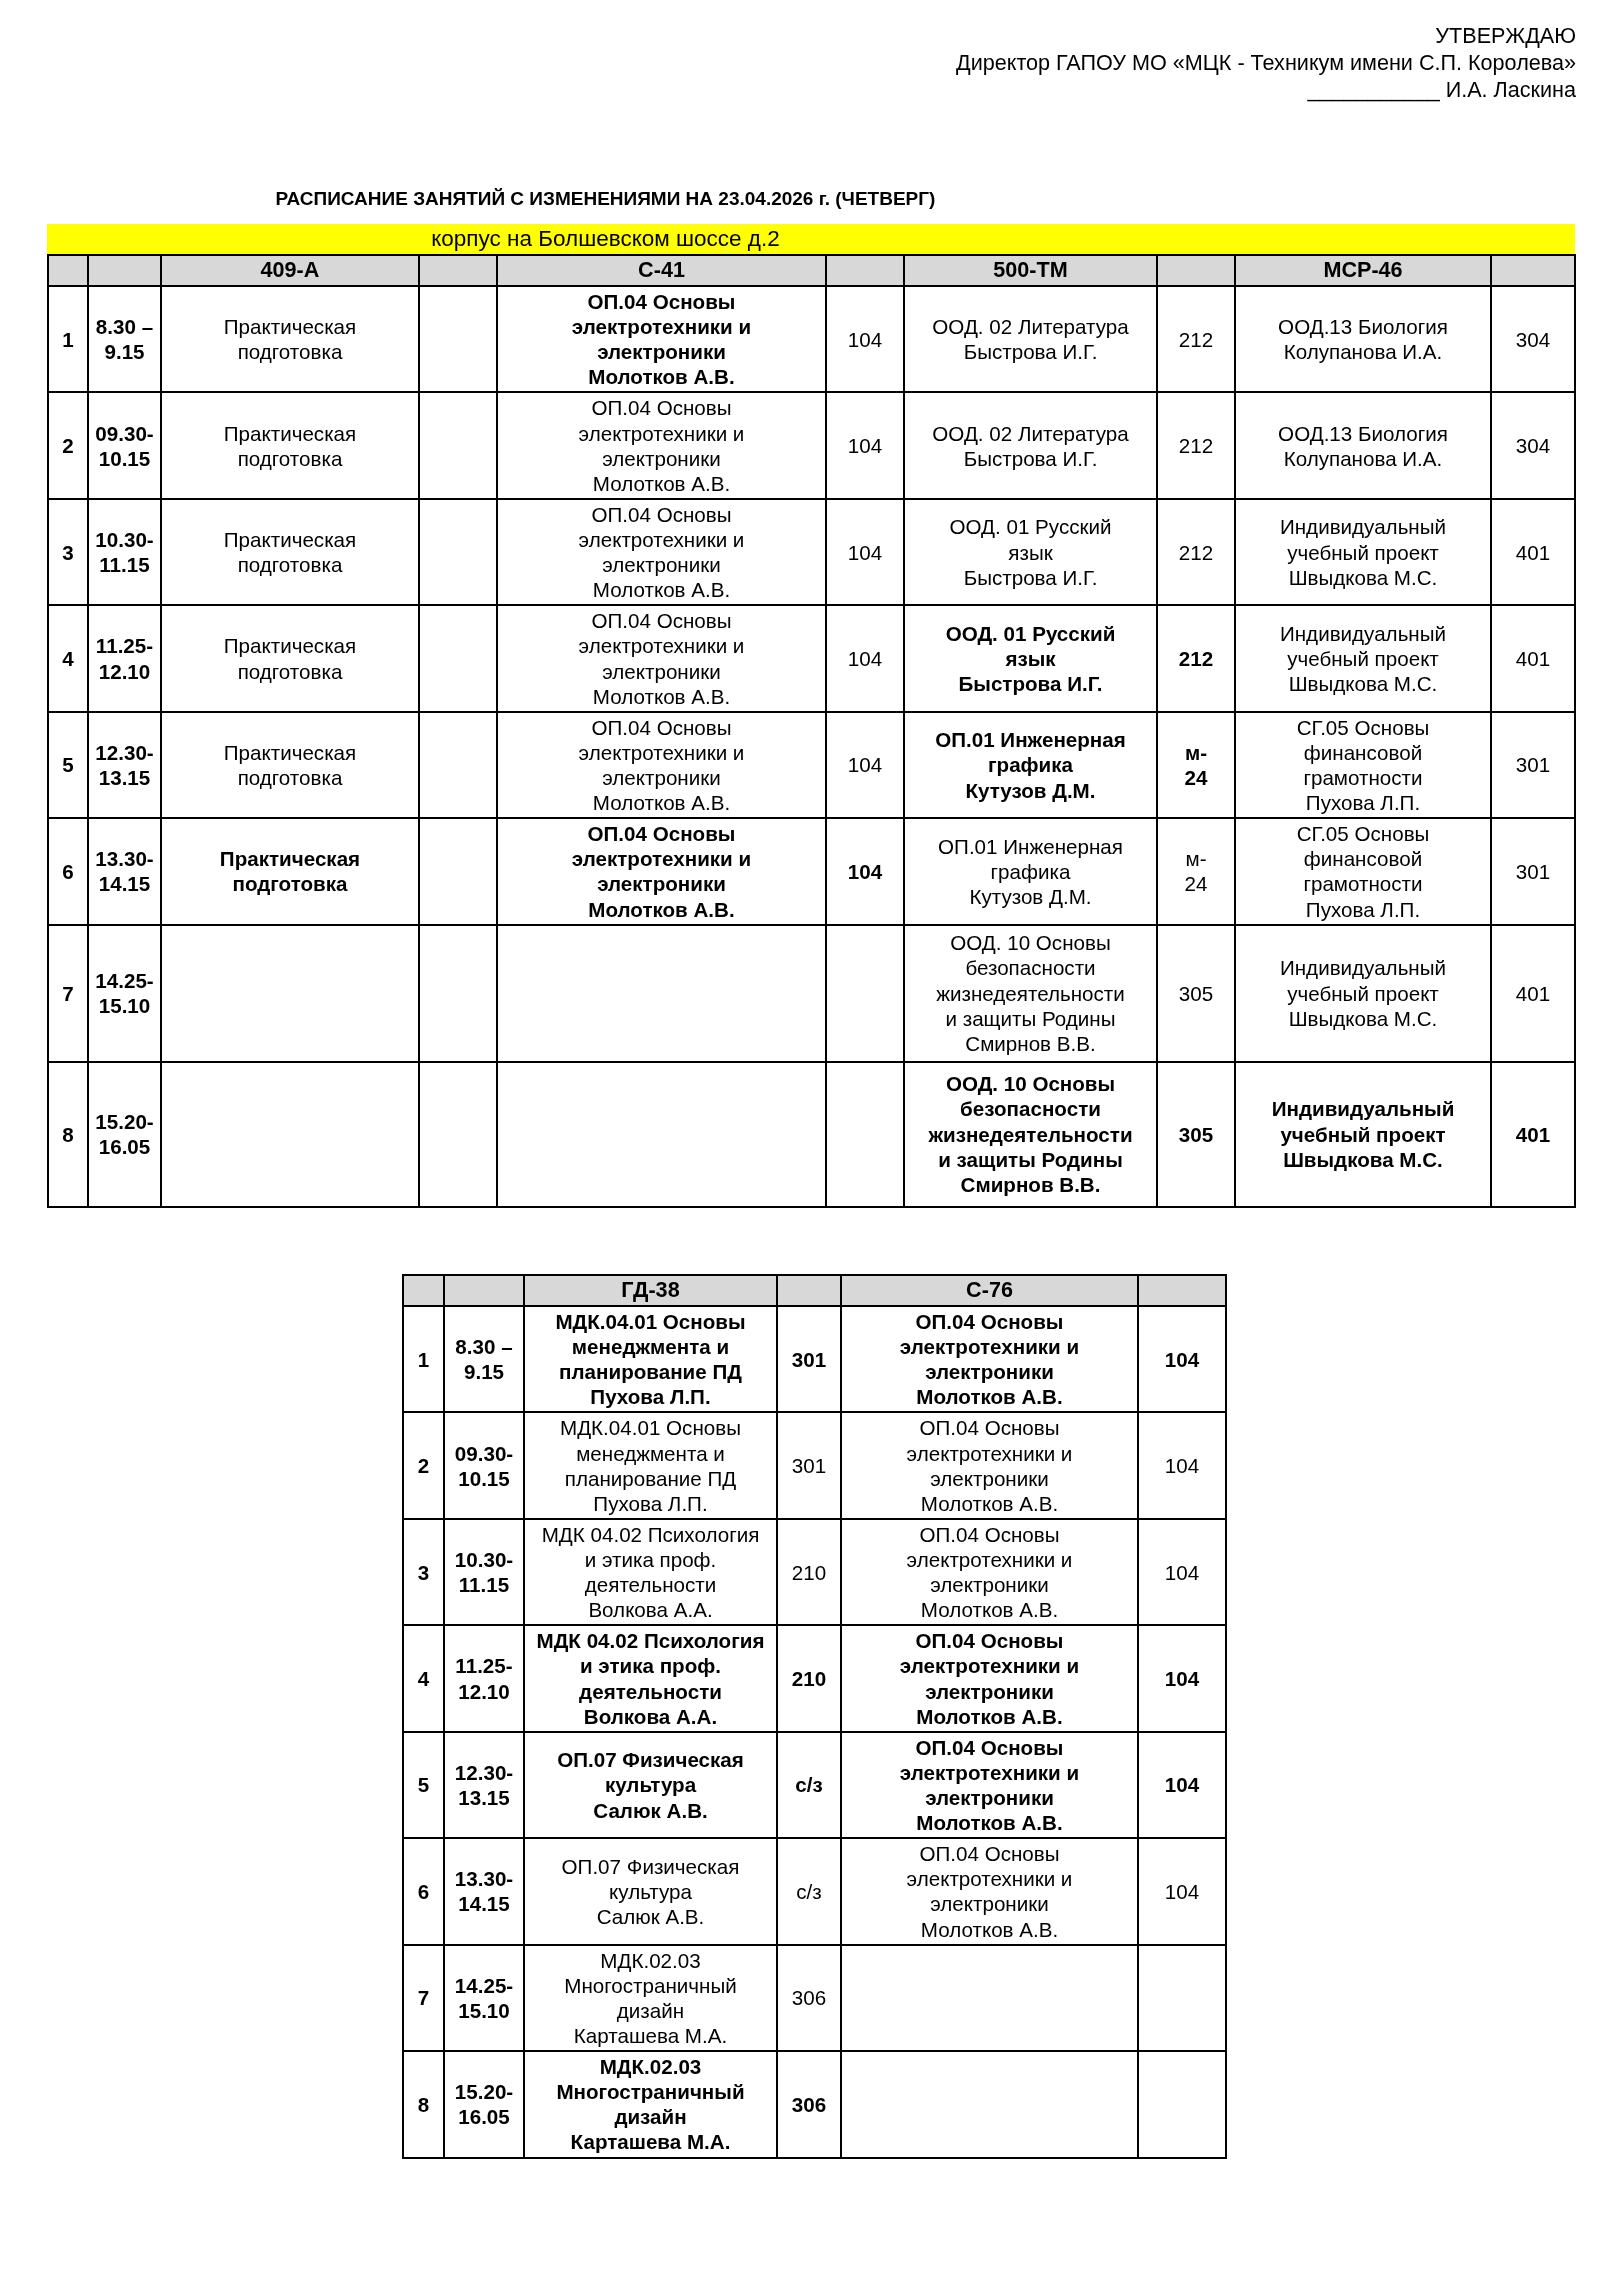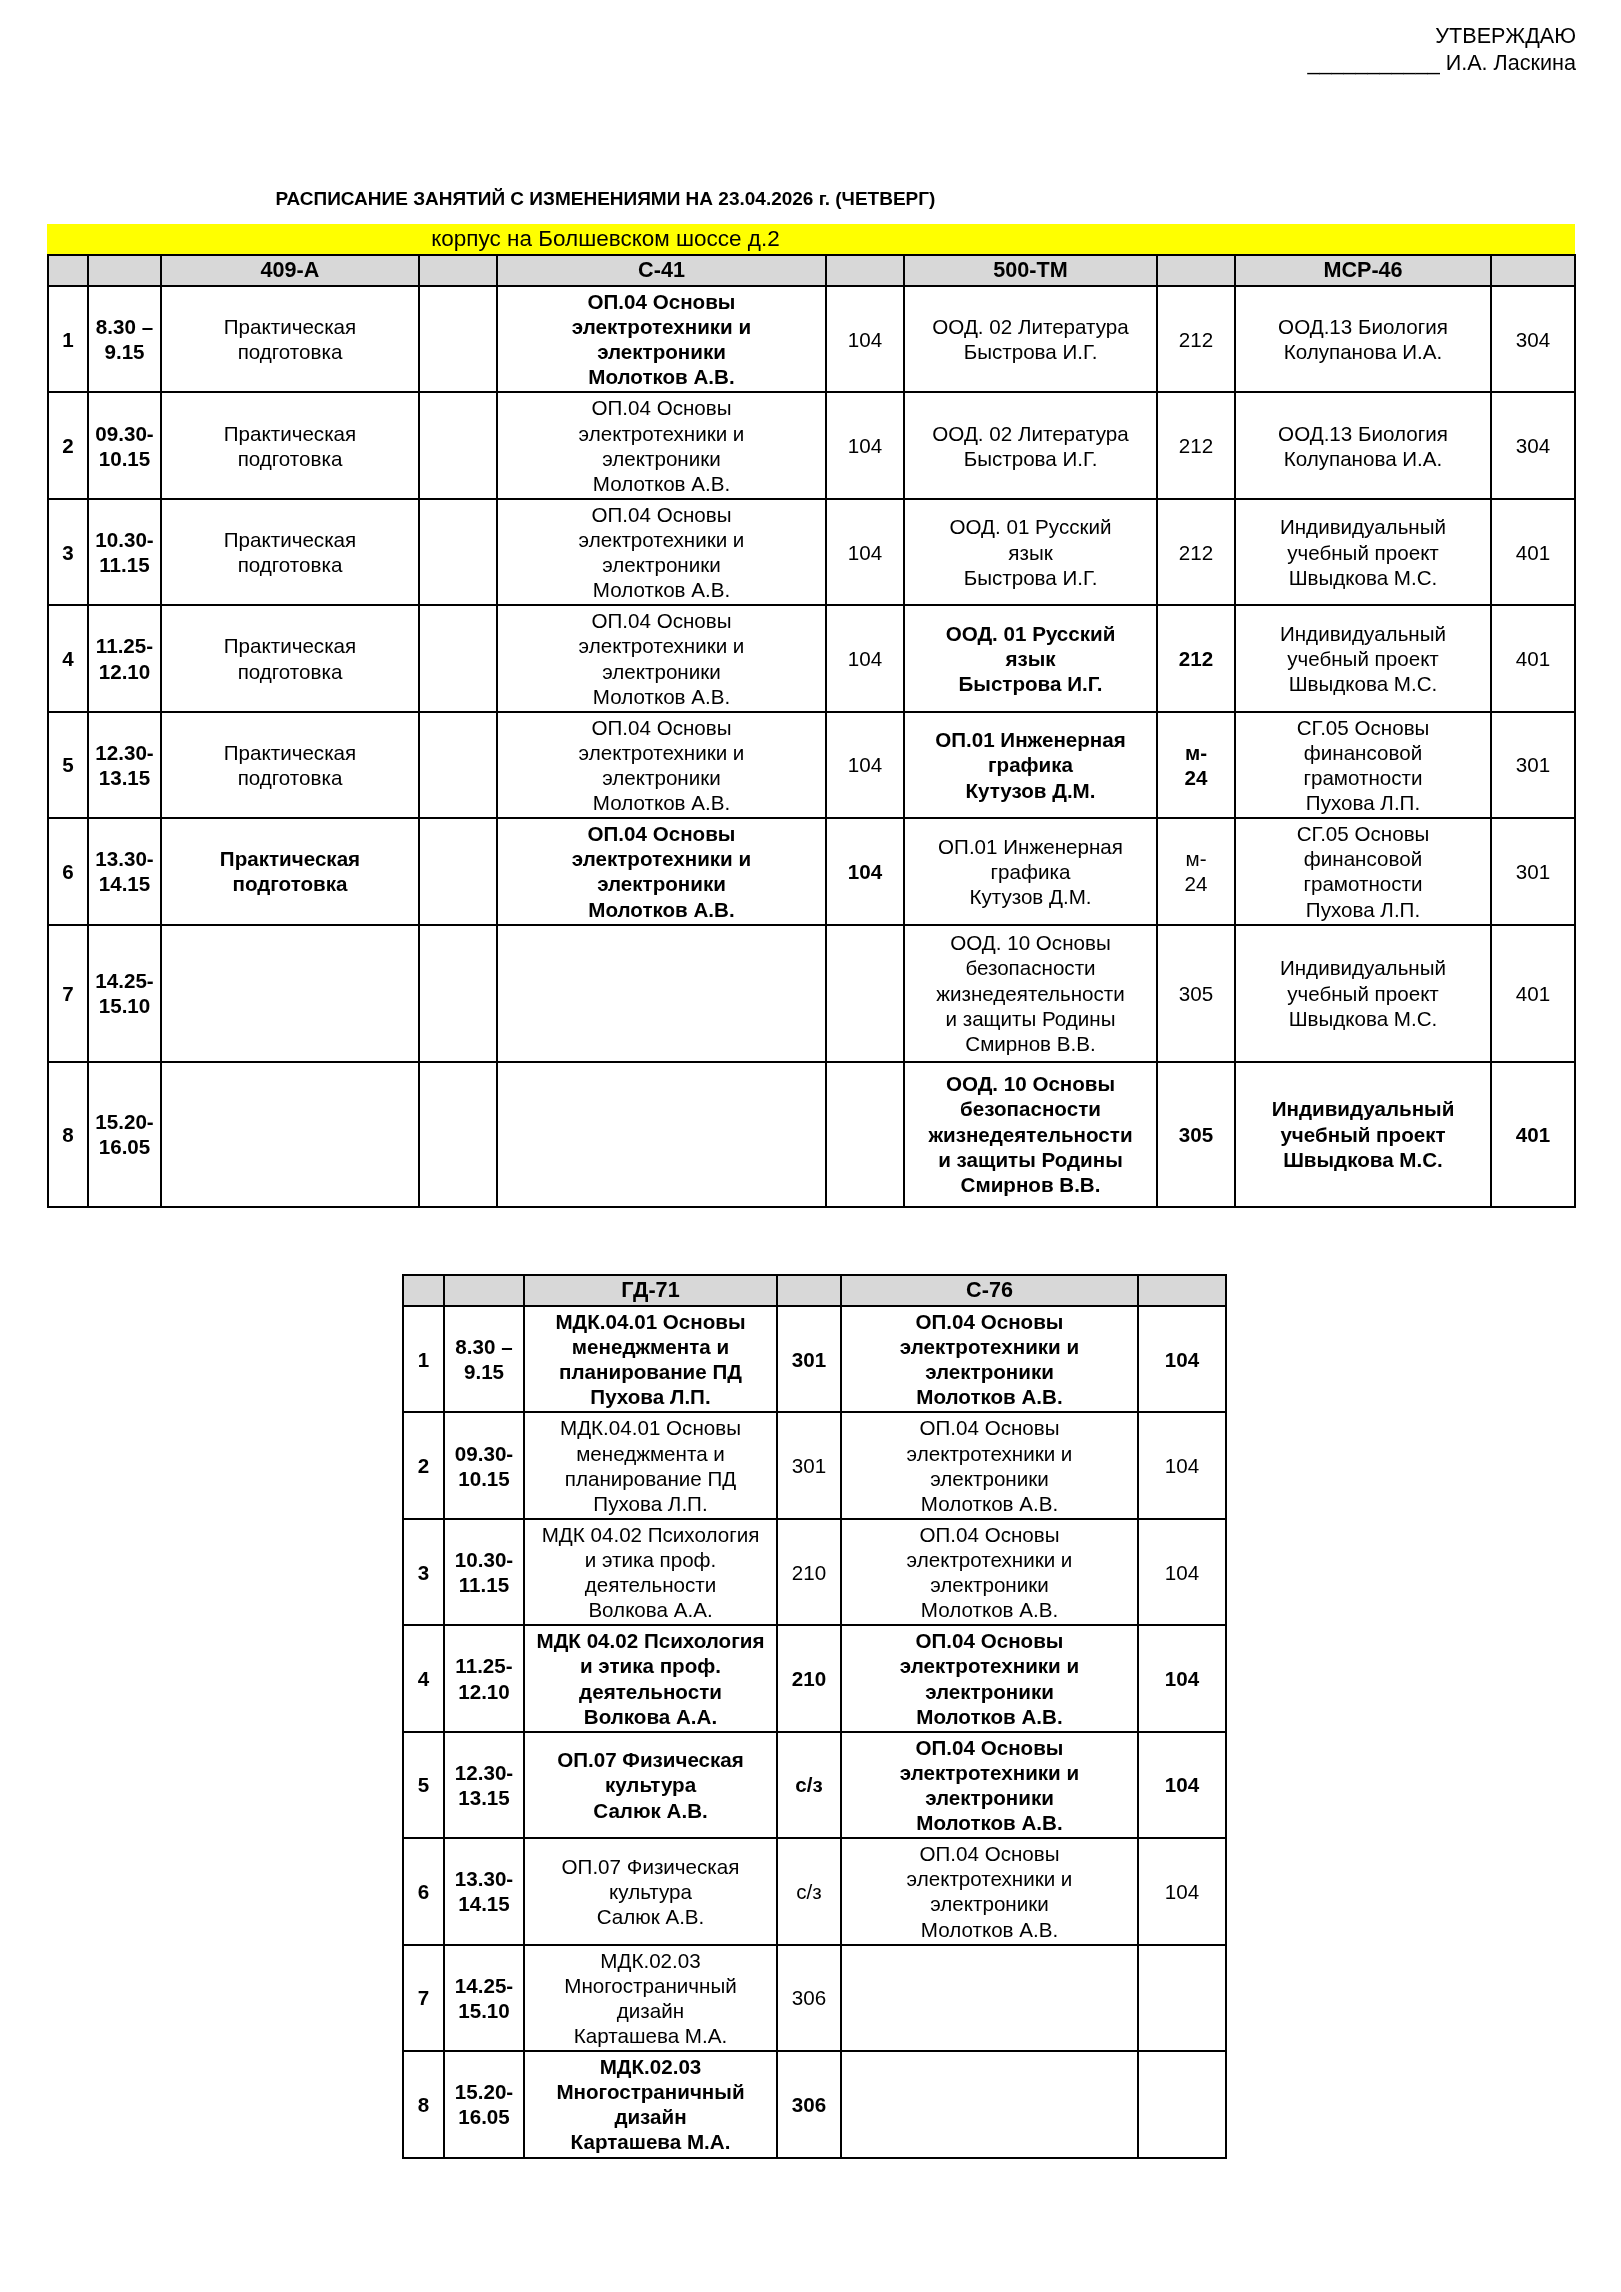--- a/index.html
+++ b/index.html
@@ -80,20 +80,21 @@
   #t1 tbody tr:nth-child(8) { height: 145px; }
   #t2 tbody tr { height: 98px; }
 </style>
 </head>
 <body>
 
 <div class="page">
 
   <div class="approve">
     <div>УТВЕРЖДАЮ</div>
+    <div>Директор ГАПОУ МО «МЦК - Техникум имени С.П. Королева»</div>
     <div>___________ И.А. Ласкина</div>
   </div>
 
   <div class="doc-title">РАСПИСАНИЕ ЗАНЯТИЙ С ИЗМЕНЕНИЯМИ НА 23.04.2026 г. (ЧЕТВЕРГ)</div>
 
   <div class="banner">
     <span class="banner-text">корпус на Болшевском шоссе д.2</span>
   </div>
 
   <table id="t1" class="sched">
@@ -297,21 +298,21 @@
         <col style="width:80px">
         <col style="width:253px">
       <col style="width:64px">
         <col style="width:297px">
         <col style="width:88px">
     </colgroup>
     <thead>
       <tr>
           <td class="hdr"></td>
           <td class="hdr"></td>
-          <td class="hdr">ГД-71</td>
+          <td class="hdr">ГД-38</td>
           <td class="hdr"></td>
           <td class="hdr">С-76</td>
           <td class="hdr"></td>
         </tr>
     </thead>
     <tbody>
         <tr>
           <td class="num">1</td>
           <td class="time">8.30 –
 9.15</td>

